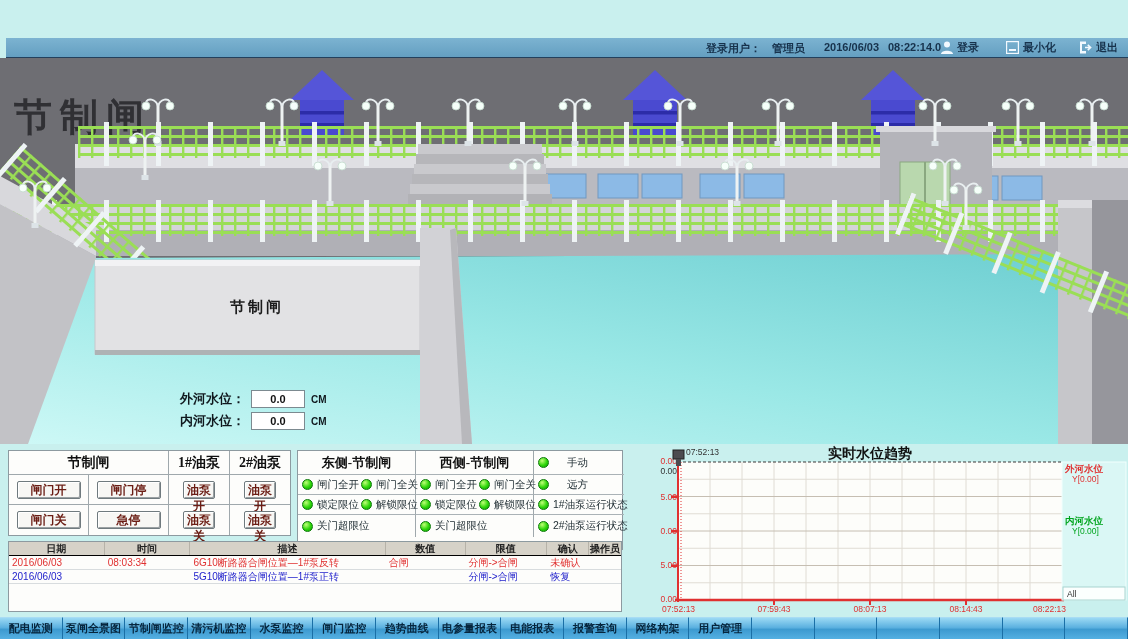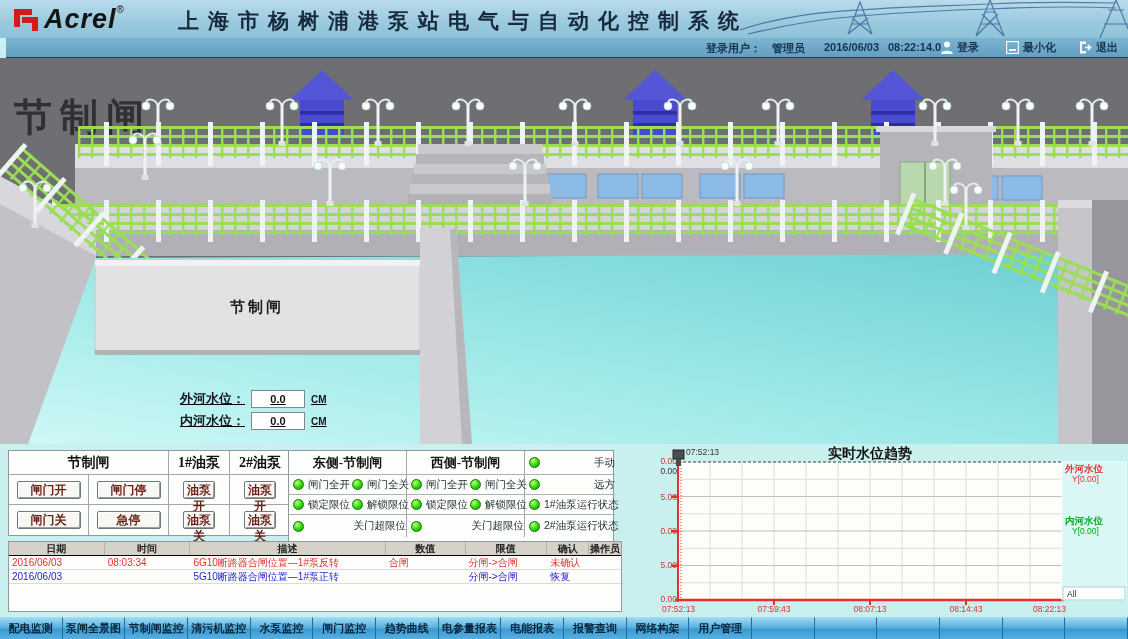--- a/index.html
+++ b/index.html
@@ -16,40 +16,40 @@
              font-weight:bold;font-size:21px;letter-spacing:9px;color:#18293d;white-space:nowrap;}
   .towers{position:absolute;right:0;top:0;}
   
   .sub{position:absolute;left:6px;top:38px;width:1128px;height:20px;
        background:linear-gradient(180deg,#7cb3d1,#649fc1);border-bottom:1px solid #23405c;box-sizing:border-box;}
   .sub span{position:absolute;top:3px;font-size:11px;font-weight:bold;color:#17324c;white-space:nowrap;}
   .sub .wbtn{position:absolute;top:2px;display:flex;align-items:center;gap:4px;color:#f2f9ff;
              font-size:12px;font-weight:bold;cursor:default;white-space:nowrap;}
   
   .scene{position:absolute;left:0;top:58px;width:1128px;height:386px;background:#6e6e73;}
-  .wl-row{position:absolute;display:flex;align-items:center;gap:6px;text-decoration:underline;}
+  .wl-row{position:absolute;display:flex;align-items:center;gap:6px;}
   .wl-label{font-size:13px;font-weight:bold;color:#10181e;font-family:"Liberation Serif",serif;}
   .wl-box{width:52px;height:16px;border:1px solid #7c8a90;background:#fff;text-align:center;
           font-size:11px;font-weight:bold;color:#111;padding:0;font-family:"Liberation Sans",sans-serif;}
   .wl-unit{font-size:10px;font-weight:bold;color:#10181e;}
   
   .panel{position:absolute;background:#fdfdfb;border:1px solid #8d9aa0;box-sizing:border-box;}
   .cp{left:8px;top:450px;width:283px;height:86px;display:grid;
       grid-template-columns:80px 80px 61px 60px;grid-template-rows:24px 30px 30px;}
   .cp .cell{border-right:1px solid #9fa8ac;border-bottom:1px solid #9fa8ac;display:flex;
             align-items:center;justify-content:center;}
   .cp .hd{font-family:"Liberation Serif",serif;font-weight:bold;font-size:14px;color:#111;}
   .btn{width:64px;height:18px;background:#f7f7f4;border:1px solid #6f7a7e;border-radius:2px;
        box-shadow:inset 1px 1px 0 #fff,inset -1px -1px 0 #9aa0a2;
        font-size:12px;font-weight:bold;color:#6b1d14;line-height:16px;text-align:center;cursor:default;
        font-family:"Liberation Sans",sans-serif;padding:0;}
   .btn.sm{width:32px;}
-  .sp{left:288px;top:450px;width:326px;height:100px;display:grid;
+  .sp{left:297px;top:450px;width:326px;height:100px;display:grid;
       grid-template-columns:59px 59px 59px 59px 90px;grid-template-rows:24px 20px 20px 22px;}
-  .sp .cell{border-bottom:1px solid #aab2b6;display:flex;align-items:center;gap:4px;padding-left:4px;box-sizing:border-box;justify-content:space-between;}
+  .sp .cell{border-bottom:1px solid #aab2b6;display:flex;align-items:center;gap:4px;padding-left:4px;box-sizing:border-box;}
   .sp .sec{border-right:1px solid #9fa8ac;}
   .sp .hd{font-family:"Liberation Serif",serif;font-weight:bold;font-size:13px;color:#111;justify-content:center;padding-left:0;}
   .led{width:11px;height:11px;border-radius:50%;flex:0 0 11px;
        background:radial-gradient(circle at 35% 30%,#c0ff78,#2ed60a 55%,#0f9e08);border:1px solid #0a7a06;box-sizing:border-box;}
   .sp .lb{font-size:10.5px;color:#1c2a30;white-space:nowrap;}
   
   .al{left:8px;top:541px;width:614px;height:71px;font-size:10px;}
   .al .hrow{display:flex;height:13px;background:#d6d2c8;border-bottom:1px solid #000000;}
   .al .hrow div{font-weight:bold;color:#222;text-align:center;overflow:hidden;white-space:nowrap;
                 border-right:1px solid #b6b2a8;box-sizing:border-box;line-height:13px;}
@@ -64,40 +64,20 @@
   .tab{flex:1 1 0;border-right:1px solid #1b6fa6;border-top:1px solid #a8dcf4;
        background:linear-gradient(180deg,#9bd9f4 0%,#5cb1e0 45%,#3d9ad0 55%,#55b0e2 100%);
        font-size:11px;font-weight:bold;color:#06263e;text-align:center;line-height:21px;
        white-space:nowrap;overflow:hidden;cursor:default;}
 </style>
 </head>
 <body>
 
 <div class="stage">
 
-  <div class="hdr">
-    <div class="brand">
-      <svg width="34" height="32" viewBox="0 0 34 32">
-        <polygon points="4,6 22,6 22,12 10,12 10,24 4,24" fill="#d21c1c"></polygon>
-        <polygon points="12,14 28,14 28,28 22,28 22,20 12,20" fill="#d21c1c"></polygon>
-      </svg>
-      <span class="brand-name">Acrel</span>
-      <span class="brand-reg">®</span>
-    </div>
-    <div class="hdr-title">上海市杨树浦港泵站电气与自动化控制系统</div>
-    <svg class="towers" width="400" height="38" viewBox="0 0 400 38">
-      <g stroke="#2e5f8f" stroke-width="1.2" fill="none" opacity="0.75">
-        <path d="M120,34 L132,2 L144,34 M124,24 L140,24 M127,15 L137,15 M120,34 L140,18 M144,34 L124,18"></path>
-        <path d="M248,36 L262,0 L276,36 M252,24 L272,24 M256,12 L268,12 M248,36 L270,14 M276,36 L254,14"></path>
-        <path d="M372,38 L388,0 L404,38 M376,24 L400,24 M380,10 L396,10"></path>
-        <path d="M12,30 C60,14 100,12 132,10 M132,10 C180,6 220,6 262,4 M262,4 C300,2 340,2 388,3"></path>
-        <path d="M20,34 C70,22 104,18 132,16 M132,16 C180,12 224,10 262,9 M262,9 C304,7 344,6 388,8"></path>
-      </g>
-    </svg>
-  </div>
 
   <div class="sub">
     <span style="left:700px">登录用户：</span>
     <span style="left:766px">管理员</span>
     <span style="left:818px">2016/06/03</span>
     <span style="left:882px">08:22:14.0</span>
     <div class="wbtn" style="left:935px">
       <svg width="12" height="13" viewBox="0 0 12 13">
         <circle cx="6" cy="3.5" r="3" fill="#f2f9ff"></circle>
           <path d="M0,13 C0,8.5 12,8.5 12,13 Z" fill="#f2f9ff"></path>

